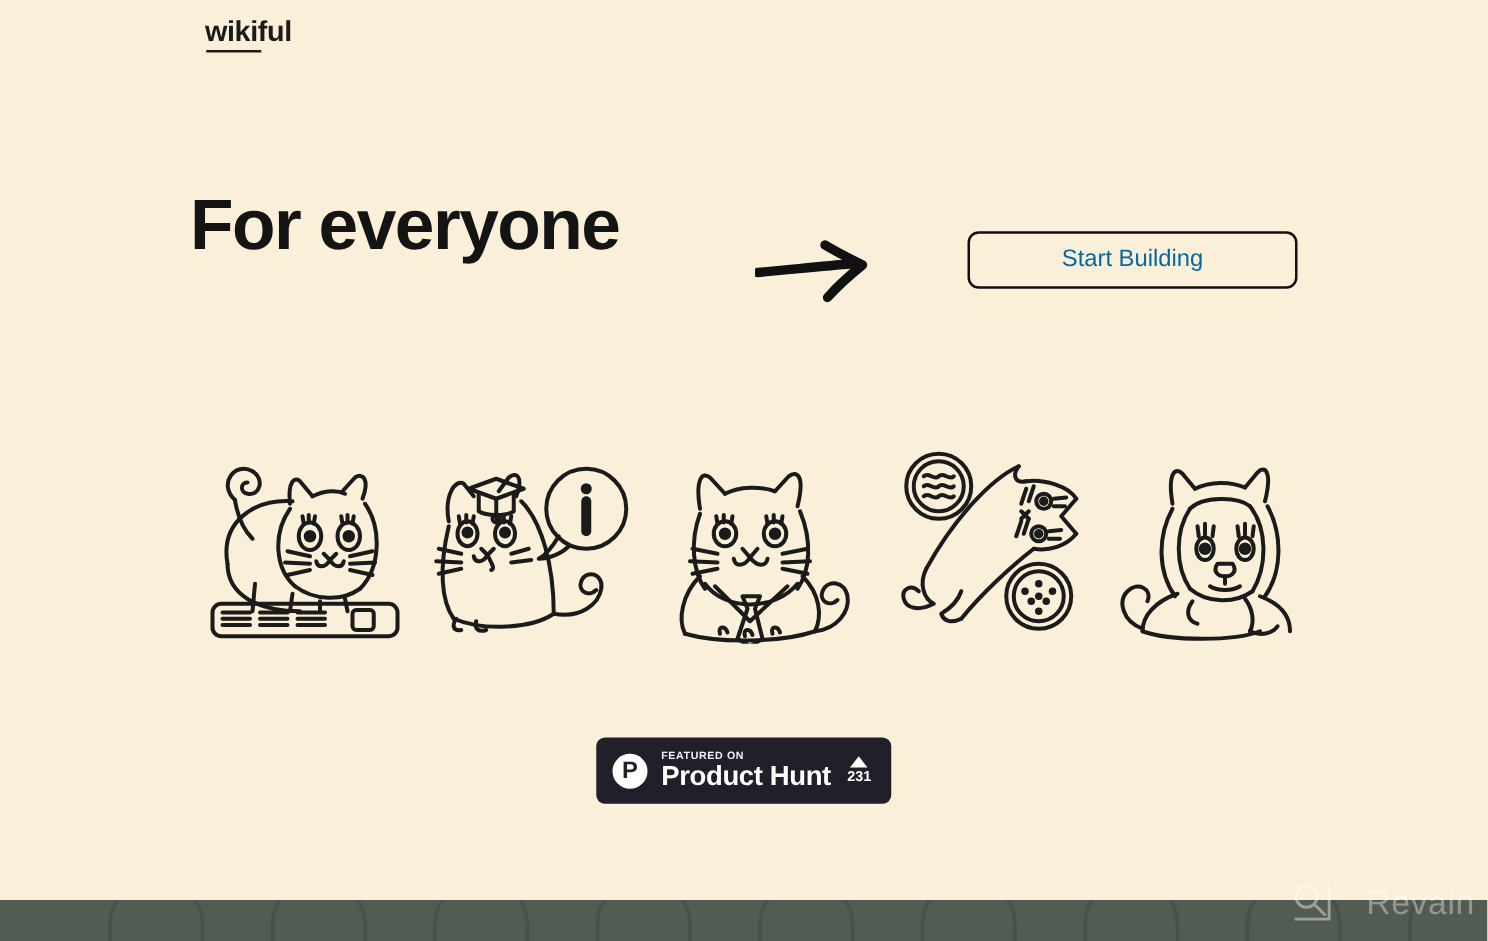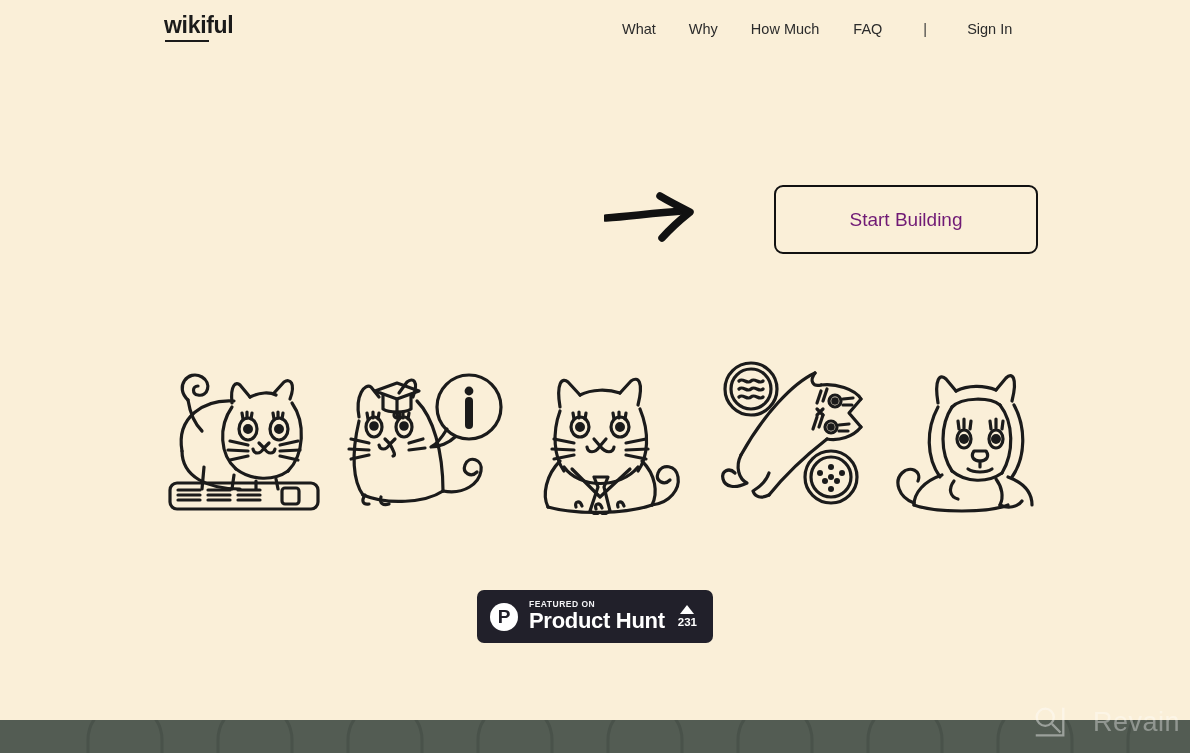--- a/index.html
+++ b/index.html
@@ -55,25 +55,25 @@
     letter-spacing:-1.2px; color:#141414;
   }
   .headline span { display:block; }
 
   .hero-arrow {
     position:absolute; left:604px; top:52px;
     width:92px; height:50px;
   }
   .cta-button {
     position:absolute; left:774px; top:45px;
-    width:264px; height:69px;
+    width:264px; height:46px;
     border:2.5px solid #111; border-radius:9px;
     background:transparent;
     font-family:"Liberation Sans", sans-serif;
-    font-size:19px; color:#701a75;
+    font-size:19px; color:#0369a1;
     cursor:pointer;
     display:flex; align-items:center; justify-content:center;
   }
 
   
   .cat-row {
     position:absolute; left:0; top:352px; width:1190px;
     display:flex; justify-content:flex-start;
     padding-left:152px; gap:0;
   }
@@ -146,33 +146,26 @@
     font-family:"Liberation Sans", sans-serif; letter-spacing:0.5px;
   }
 </style>
 </head>
 <body>
 
 <header class="site-header">
   <div class="logo">wikiful</div>
   <div class="logo-underline"></div>
 
-  <nav class="main-nav">
-    <a class="nav-link nav-gap-1">What</a>
-    <a class="nav-link nav-gap-2">Why</a>
-    <a class="nav-link nav-gap-3">How Much</a>
-    <a class="nav-link nav-gap-4">FAQ</a>
-    <span class="nav-divider">|</span>
-    <a class="nav-link">Sign In</a>
-  </nav>
 </header>
 
 <section class="hero">
   <div class="hero-inner">
     <h1 class="headline">
+      <span>For everyone</span>
     </h1>
 
     <div class="hero-arrow">
       <svg width="92" height="50" viewBox="0 0 92 50">
         <path d="M2 26 C 26 24, 52 21, 78 19" stroke="#111" stroke-width="7.5" fill="none" stroke-linecap="round"></path>
         <path d="M56 4 C 66 10, 76 15, 86 20 C 76 28, 66 37, 58 46" stroke="#111" stroke-width="7.5" fill="none" stroke-linecap="round" stroke-linejoin="round"></path>
       </svg>
     </div>
 
     <button class="cta-button">Start Building</button>

